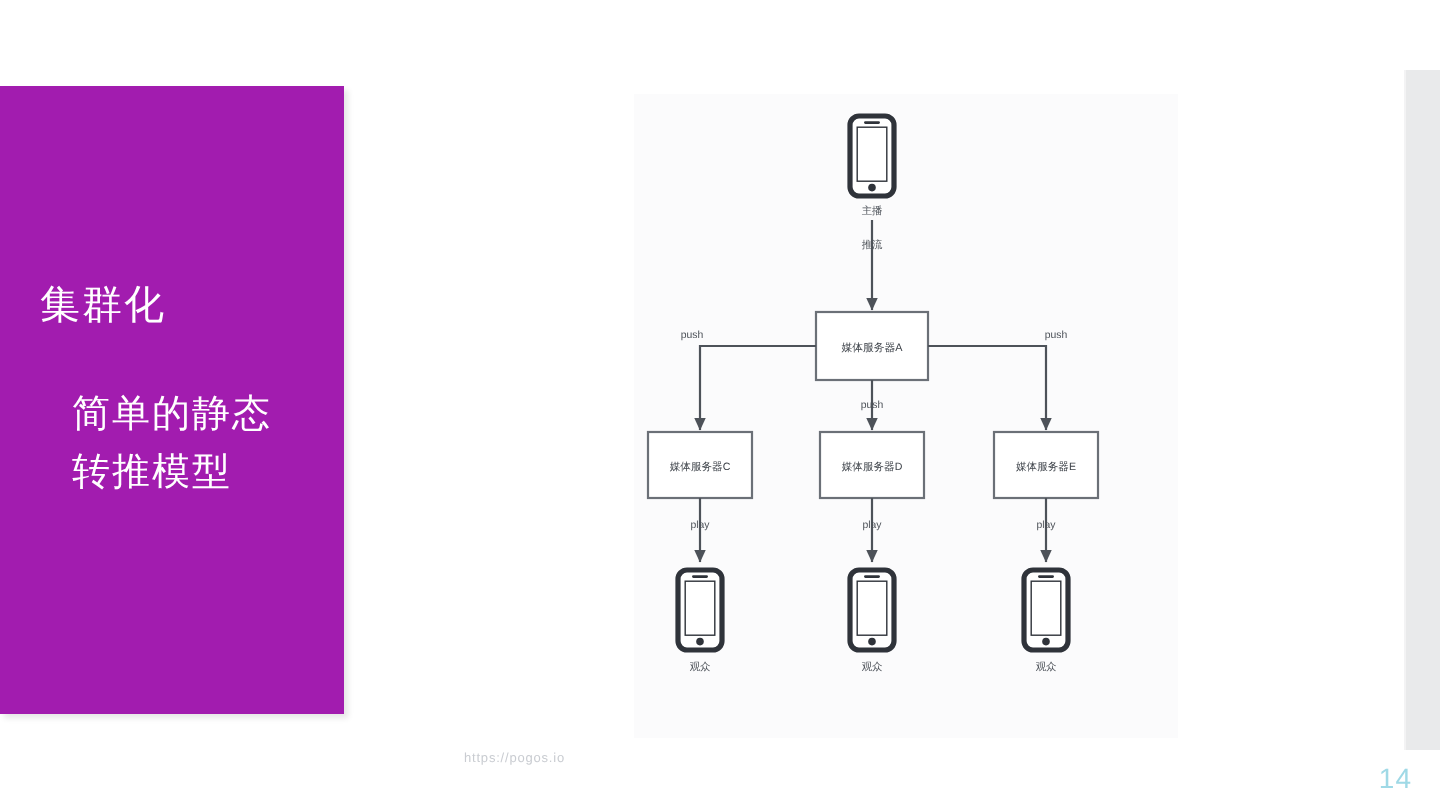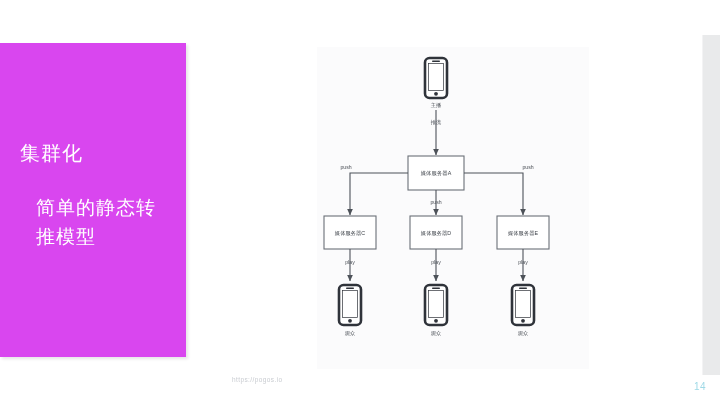--- a/index.html
+++ b/index.html
@@ -7,22 +7,22 @@
     width:720px;height:405px;
     background:#ffffff;
     font-family:"Liberation Sans","DejaVu Sans",sans-serif;
     overflow:hidden;
     position:relative;
   }
   .slide{position:absolute;inset:0;background:#ffffff;}
 
   
   .cyan-panel{
-    position:absolute;left:0;top:43px;width:186px;height:314px;
-    background:#d946ef;
+    position:absolute;left:0;top:43px;width:172px;height:314px;
+    background:#a21caf;
     box-shadow:2px 2px 3px rgba(0,0,0,0.10);
   }
   .cyan-inner{
     position:absolute;left:20px;top:96px;right:12px;
   }
   .cy-title{
     color:#ffffff;font-size:20px;line-height:28px;font-weight:400;
     letter-spacing:1px;margin:0 0 26px 0;
   }
   .cy-sub{
@@ -37,21 +37,21 @@
   }
   .diagram svg{display:block;}
 
   
   .site-url{
     position:absolute;left:232px;top:376px;
     font-size:6.5px;color:#c9ccd1;letter-spacing:.4px;
   }
   .page-num{
     position:absolute;right:14px;top:381px;
-    font-size:10px;color:#9fd9e6;letter-spacing:.5px;
+    font-size:14px;color:#9fd9e6;letter-spacing:.5px;
   }
   .right-bar{
     position:absolute;right:0;top:35px;width:17px;height:340px;
     background:#e9eaeb;
   }
   .right-bar-edge{
     position:absolute;right:17px;top:35px;width:1px;height:340px;
     background:#f3f3f4;
   }
 </style>

